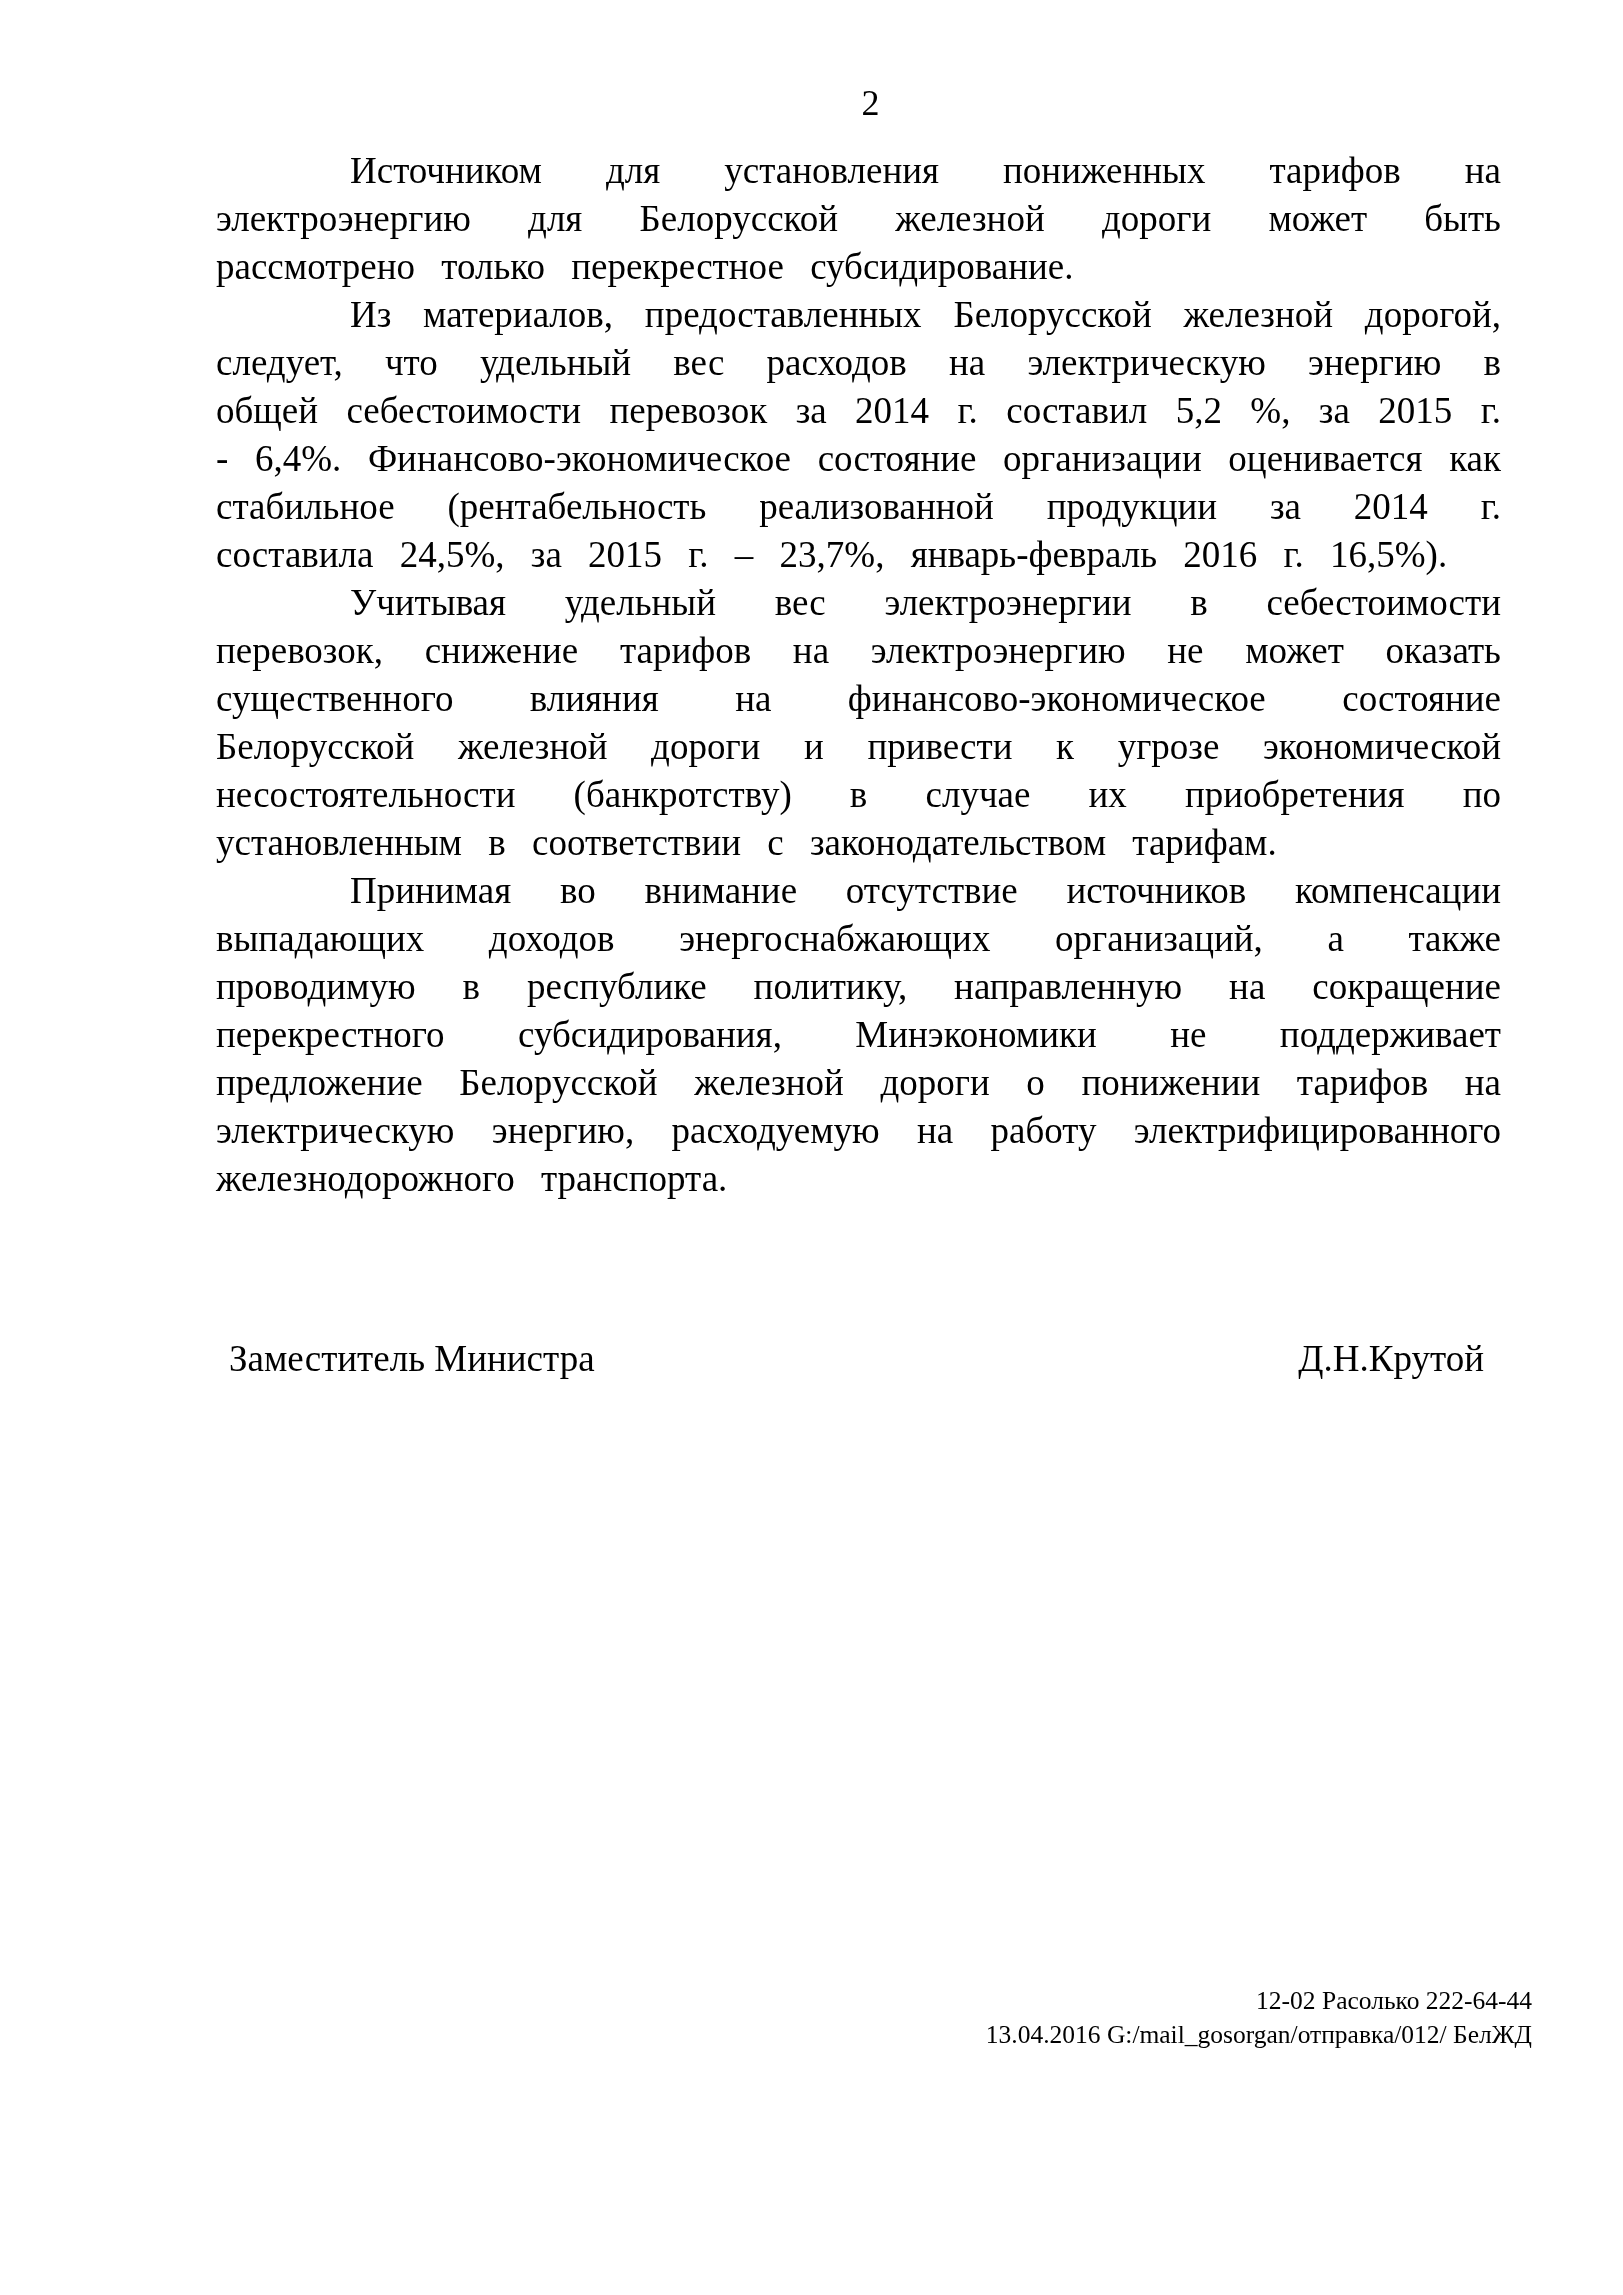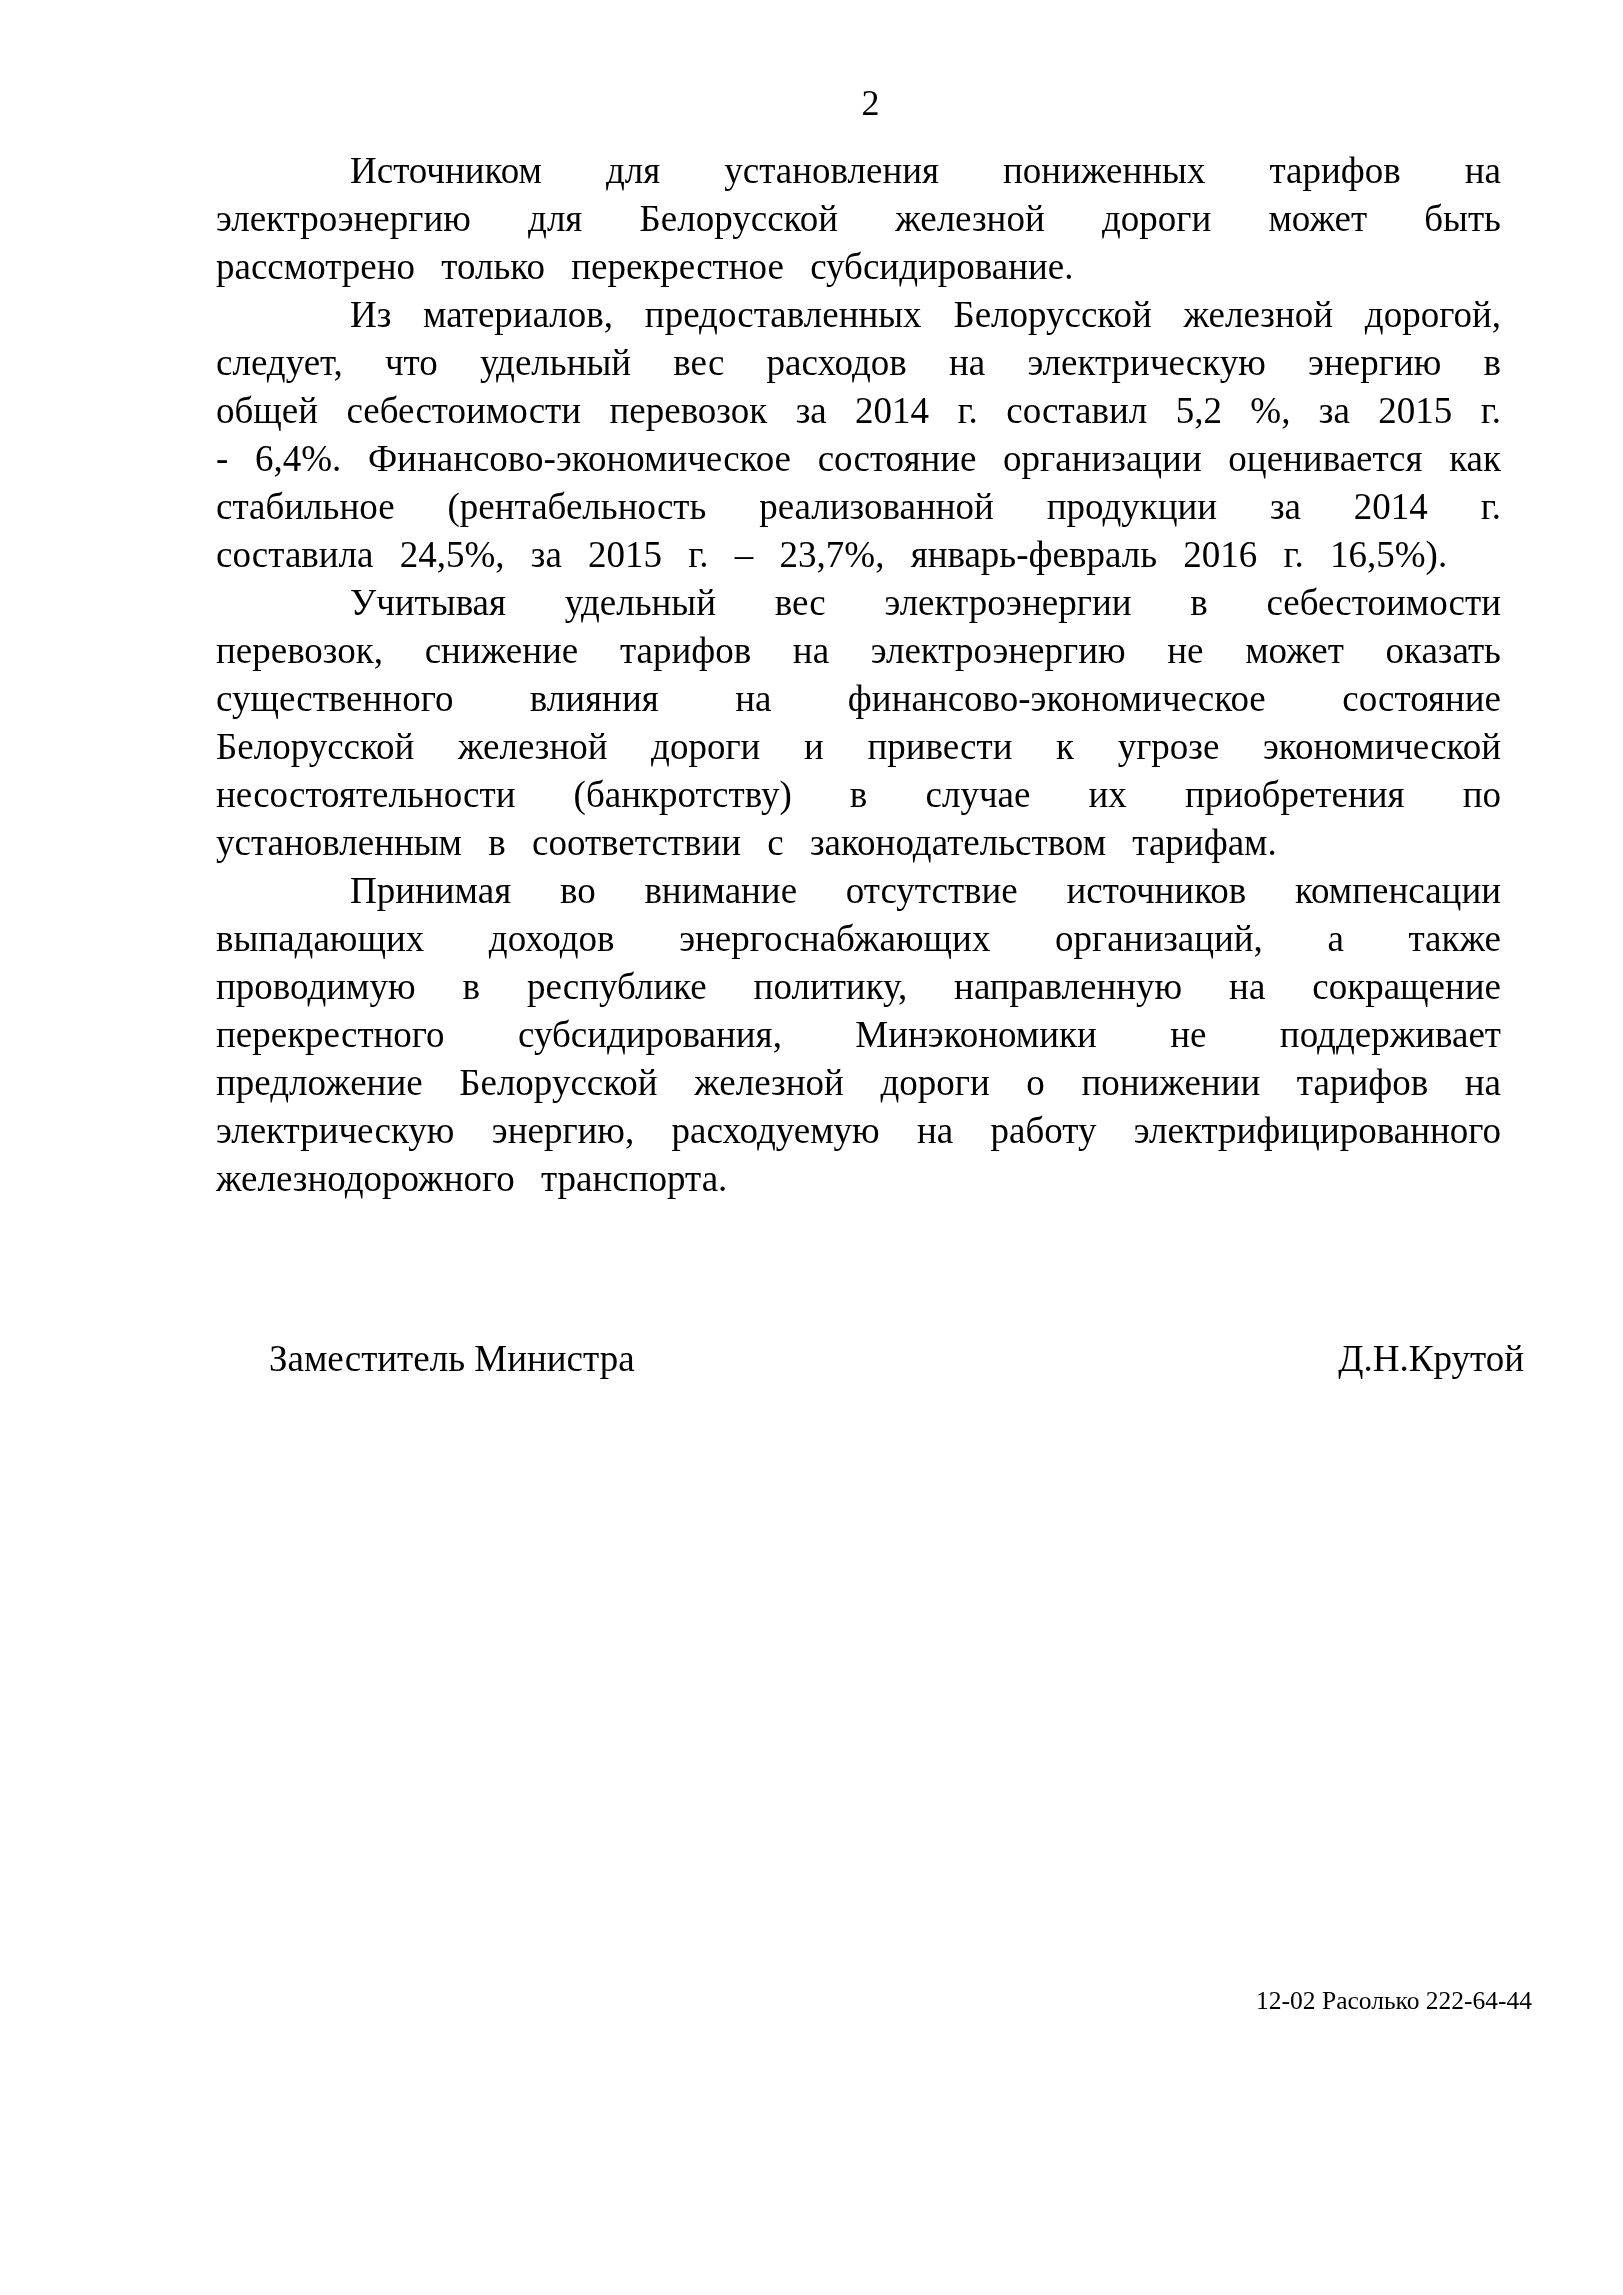--- a/index.html
+++ b/index.html
@@ -43,21 +43,20 @@
   .signature-row {
     position: absolute;
     top: 1335px;
     left: 229px;
     width: 1255px;
     display: flex;
     justify-content: space-between;
     align-items: baseline;
     font-size: 37px;
     line-height: 48px;
-    margin-left: 40px;
   }
   .footer {
     position: absolute;
     top: 1984px;
     left: 229px;
     width: 1283px;
     font-size: 25.5px;
     line-height: 34px;
     text-align: right;
     margin-left: 20px;
@@ -77,16 +76,17 @@
     <p>Принимая во внимание отсутствие источников компенсации выпадающих доходов энергоснабжающих организаций, а также проводимую в республике политику, направленную на сокращение перекрестного субсидирования, Минэкономики не поддерживает предложение Белорусской железной дороги о понижении тарифов на электрическую энергию,  расходуемую на работу электрифицированного железнодорожного транспорта.</p>
   </div>
 
   <div class="signature-row">
     <span>Заместитель Министра</span>
     <span>Д.Н.Крутой</span>
   </div>
 
   <div class="footer">
     <div>12-02 Расолько 222-64-44</div>
+    <div>13.04.2016 G:/mail_gosorgan/отправка/012/  БелЖД</div>
   </div>
 
 </div>
 
 
 </body></html>

